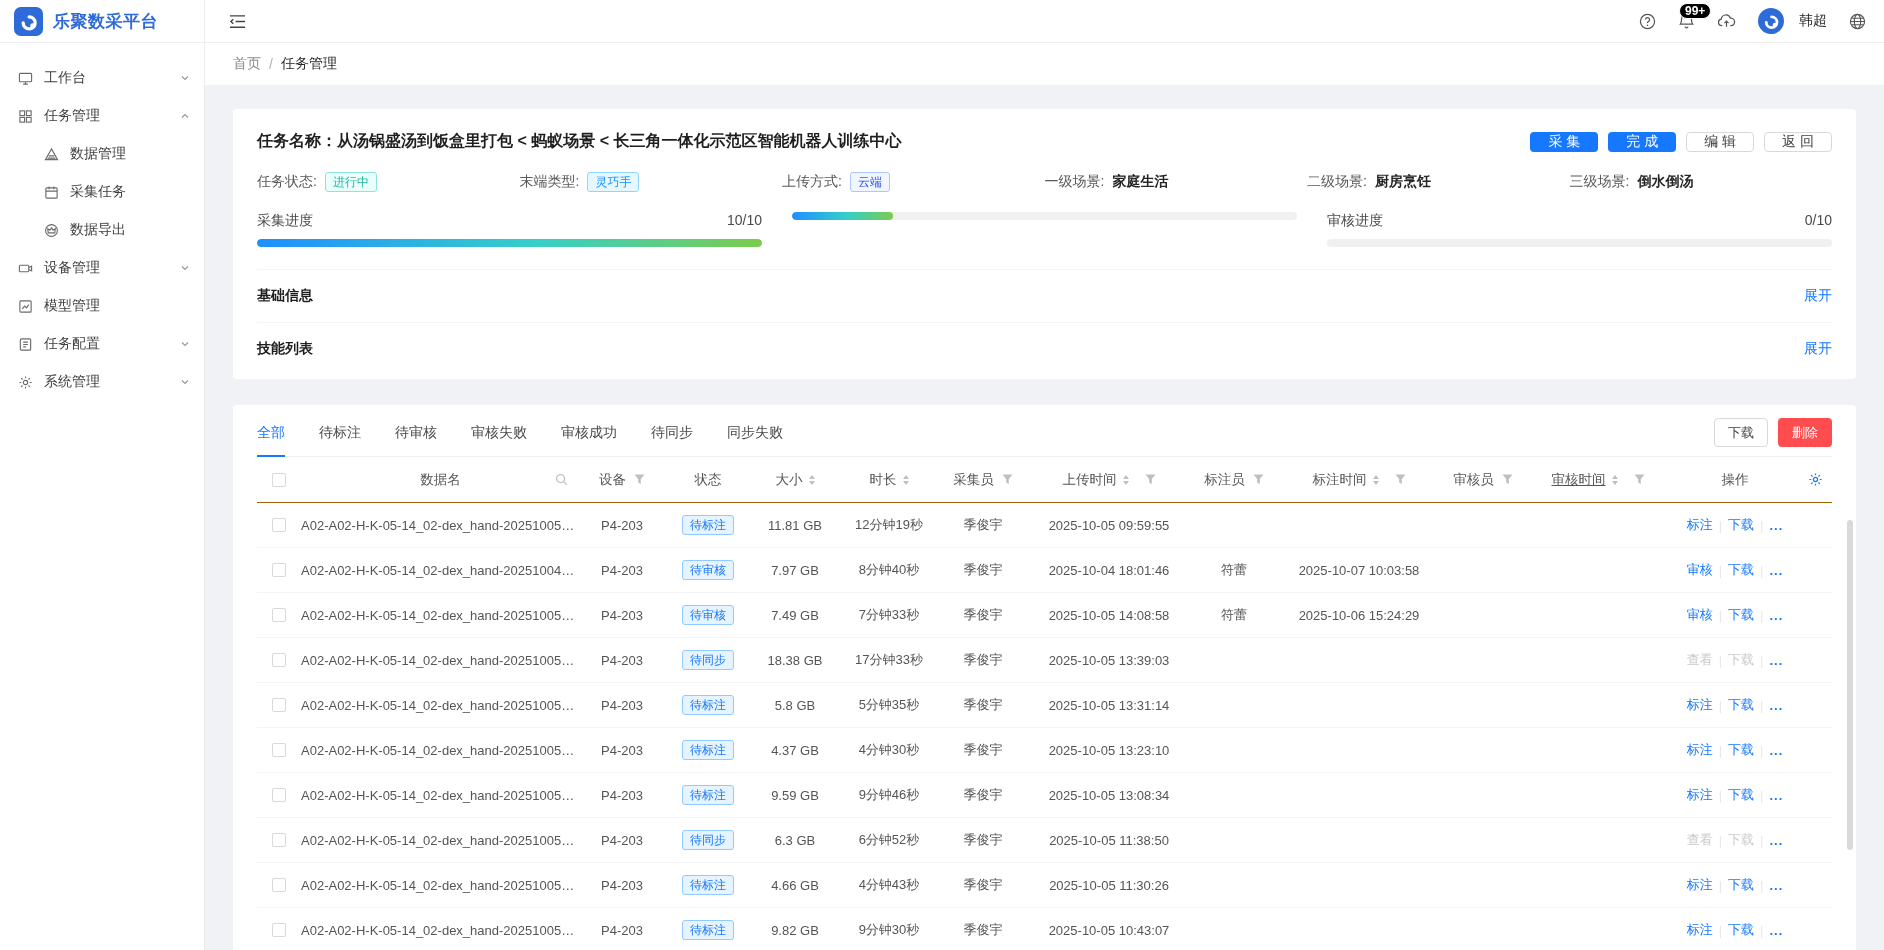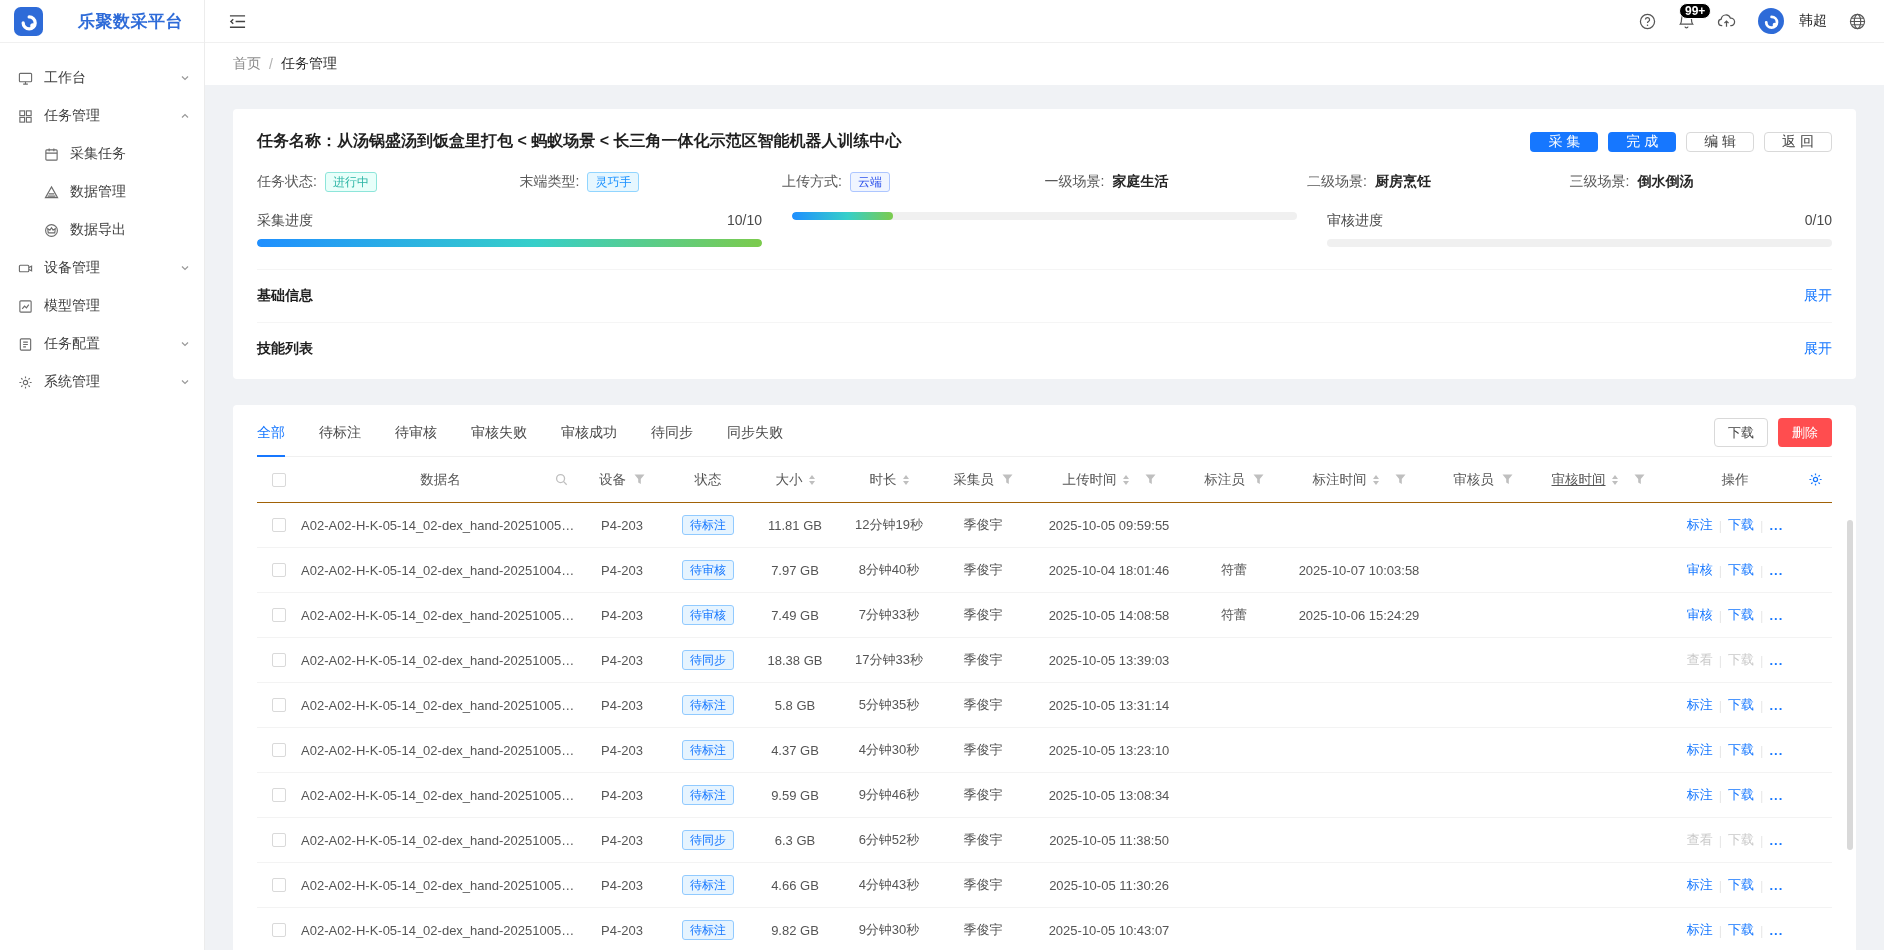--- a/index.html
+++ b/index.html
@@ -3,21 +3,21 @@
 <meta charset="utf-8">
 <style>
   * { margin:0; padding:0; box-sizing:border-box; }
   html,body { width:1884px; height:950px; overflow:hidden; }
   body { font-family:"Liberation Sans","DejaVu Sans",sans-serif; background:#f0f2f5; color:#262626; }
   .app { display:flex; height:100%; }
 
   
   .sidebar { width:205px; background:#fff; border-right:1px solid #ececec; flex-shrink:0; }
   .logo-row { height:43px; display:flex; align-items:center; gap:10px; padding:0 14px; border-bottom:1px solid #f0f0f0; }
-  .logo-title { color:#2e6bd8; font-weight:bold; font-size:17px; letter-spacing:0.5px; white-space:nowrap;margin-left:25px; }
+  .logo-title { color:#2e6bd8; font-weight:bold; font-size:17px; letter-spacing:0.5px; white-space:nowrap; }
   .menu { padding-top:16px; }
   .menu-item { height:38px; display:flex; align-items:center; padding:0 14px 0 18px; font-size:14px; color:#3f3f3f; cursor:pointer; }
   .menu-item .mi-icon { width:16px; height:16px; margin-right:10px; color:#6b6b6b; display:flex; align-items:center; }
   .menu-item .chev { margin-left:auto; color:#999; display:flex; }
   .submenu .menu-item { padding-left:44px; }
 
   
   .main { flex:1; display:flex; flex-direction:column; min-width:0; }
   .topbar { height:43px; background:#fff; display:flex; align-items:center; padding:0 18px 0 24px; border-bottom:1px solid #f0f0f0; flex-shrink:0; }
   .collapse-btn { color:#444; cursor:pointer; display:flex; }
@@ -136,34 +136,34 @@
         <span class="chev">
             <svg width="10" height="10" viewBox="0 0 10 10" fill="none" stroke="currentColor" stroke-width="1.2">
               <path d="M2 6.5 5 3.5 8 6.5"></path>
             </svg>
           </span>
       </div>
       <div class="submenu">
         <div class="menu-item">
           <span class="mi-icon">
               <svg width="15" height="15" viewBox="0 0 16 16" fill="none" stroke="currentColor" stroke-width="1.2">
+                <path d="M8 2 14.5 13.5H1.5Z"></path>
+                <path d="M5 9.5h6M3.8 11.8h8.4"></path>
+              </svg>
+            </span>
+          <span>数据管理</span>
+        </div>
+        <div class="menu-item">
+          <span class="mi-icon">
+              <svg width="15" height="15" viewBox="0 0 16 16" fill="none" stroke="currentColor" stroke-width="1.2">
                 <rect x="2" y="3" width="12" height="11" rx="1"></rect>
                 <path d="M2 6.5h12M5.5 1.5v3M10.5 1.5v3"></path>
               </svg>
             </span>
           <span>采集任务</span>
-        </div>
-        <div class="menu-item">
-          <span class="mi-icon">
-              <svg width="15" height="15" viewBox="0 0 16 16" fill="none" stroke="currentColor" stroke-width="1.2">
-                <path d="M8 2 14.5 13.5H1.5Z"></path>
-                <path d="M5 9.5h6M3.8 11.8h8.4"></path>
-              </svg>
-            </span>
-          <span>数据管理</span>
         </div>
         <div class="menu-item">
           <span class="mi-icon">
               <svg width="15" height="15" viewBox="0 0 16 16" fill="none" stroke="currentColor" stroke-width="1.2">
                 <circle cx="8" cy="8" r="6.3"></circle>
                 <path d="M4.5 10.5 4 6l2.3 1.6L8 5l1.7 2.6L12 6l-.5 4.5Z"></path>
               </svg>
             </span>
           <span>数据导出</span>
         </div>

